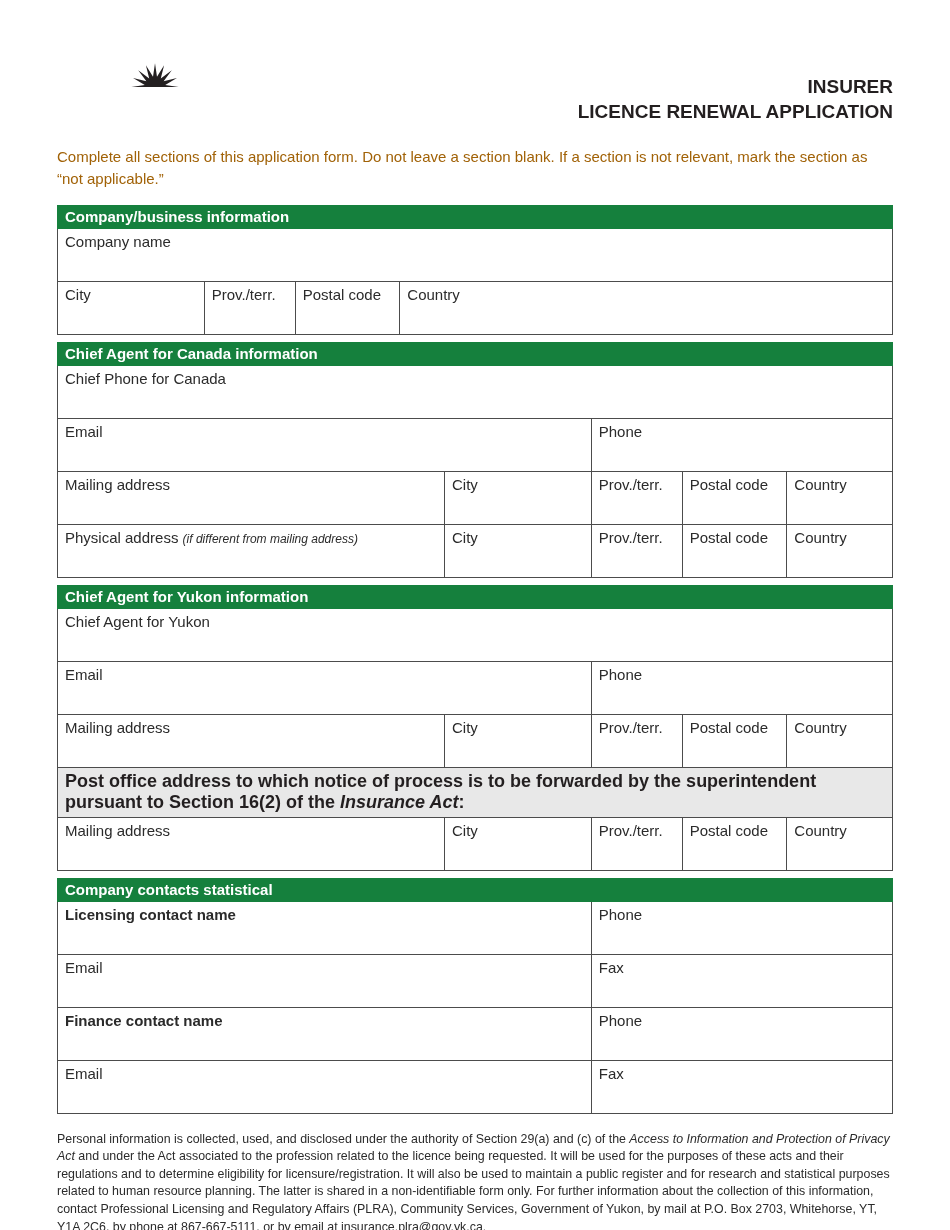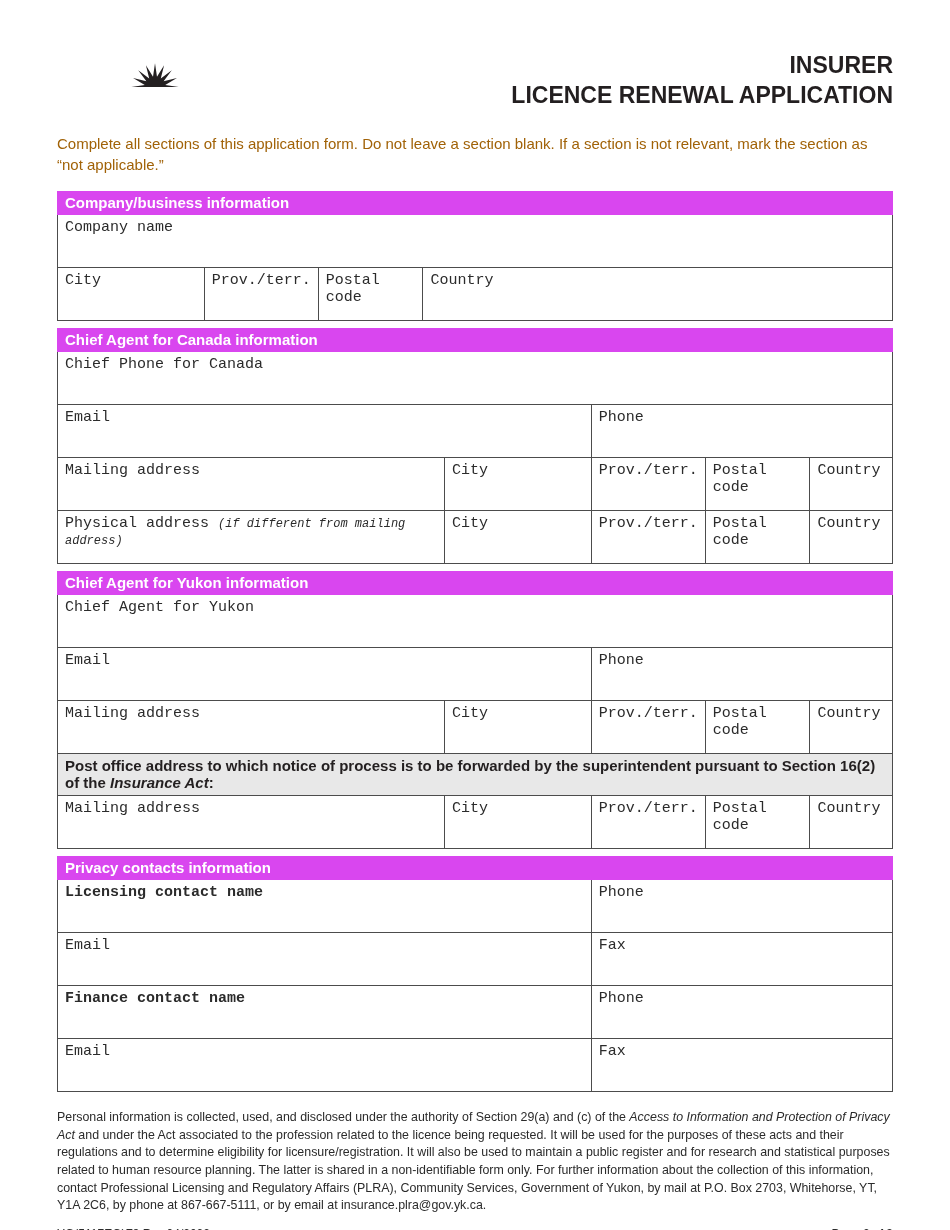--- a/index.html
+++ b/index.html
@@ -11,56 +11,56 @@
     color: #231f20;
     overflow: hidden;
   }
   .page { padding: 50px 57px 0 57px; }
 
   
   .hdr { display: flex; justify-content: space-between; align-items: flex-start; }
   .logo { position: relative; margin-left: -19px; padding-top: 24px; width: 230px; }
   .logo-text { font-size: 47px; font-weight: bold; letter-spacing: -2px; line-height: 1; }
   .sunburst { position: absolute; top: 2px; left: 88px; width: 58px; height: 36px; }
-  .title { text-align: right; font-weight: bold; font-size: 23px; line-height: 1.32; }
+  .title { text-align: right; font-weight: bold; font-size: 19px; line-height: 1.32; margin-top: 24px; }
   .title span { display: block; }
 
   
   .intro { font-size: 15px; line-height: 1.45; margin-top: 22px; color: #a16207; }
 
   
   .form { margin-top: 14px; }
   .section + .section { margin-top: 7px; }
   .sec-bar {
-    background: #d946ef; color: #ffffff;
+    background: #15803d; color: #ffffff;
     font-weight: bold; font-size: 15px;
     padding: 3px 8px 4px 8px; line-height: 17px;
   }
   .row { display: flex; border: 1px solid #4c4c4c; border-top: none; }
   .cell {
     border-right: 1px solid #4c4c4c;
     padding: 4px 7px; min-height: 52px;
-    font-size: 15px; color: #2b2b2b; font-family: Liberation Mono, monospace;
+    font-size: 15px; color: #2b2b2b;
   }
   .cell:last-child { border-right: none; }
   .c-wide    { flex: 0 0 46.4%; }
   .c-city    { flex: 0 0 17.6%; }
   .c-prov    { flex: 0 0 10.9%; }
   .c-postal  { flex: 0 0 12.55%; }
   .c-country { flex: 1 1 auto; }
   .c-left    { flex: 0 0 64%; }
   .c-right   { flex: 1 1 auto; }
   .c-full    { flex: 1 1 auto; }
   .lbl-bold { font-weight: bold; }
   .note { font-style: italic; font-size: 12px; }
   .notice-row {
     background: #e8e8e8;
     border: 1px solid #4c4c4c; border-top: none;
     padding: 3px 7px 4px 7px;
-    font-size: 15px; font-weight: bold; color: #231f20;
+    font-size: 18px; font-weight: bold; color: #231f20;
   }
   .it { font-style: italic; }
 
   
   .privacy { margin-top: 17px; font-size: 12.4px; line-height: 1.42; color: #2b2b2b; }
   .footer { display: flex; justify-content: space-between; font-size: 12px; margin-top: 10px; color: #2b2b2b; }
 </style>
 </head>
 <body>
 
@@ -205,21 +205,21 @@
         <div class="cell c-postal">
           <span>Postal code</span>
         </div>
         <div class="cell c-country">
           <span>Country</span>
         </div>
       </div>
     </div>
 
     <div class="section">
-      <div class="sec-bar">Privacy contacts information</div>
+      <div class="sec-bar">Company contacts statistical</div>
       <div class="row">
         <div class="cell c-left">
           <span class="lbl-bold">Licensing contact name</span>
         </div>
         <div class="cell c-right">
           <span>Phone</span>
         </div>
       </div>
       <div class="row">
         <div class="cell c-left">

